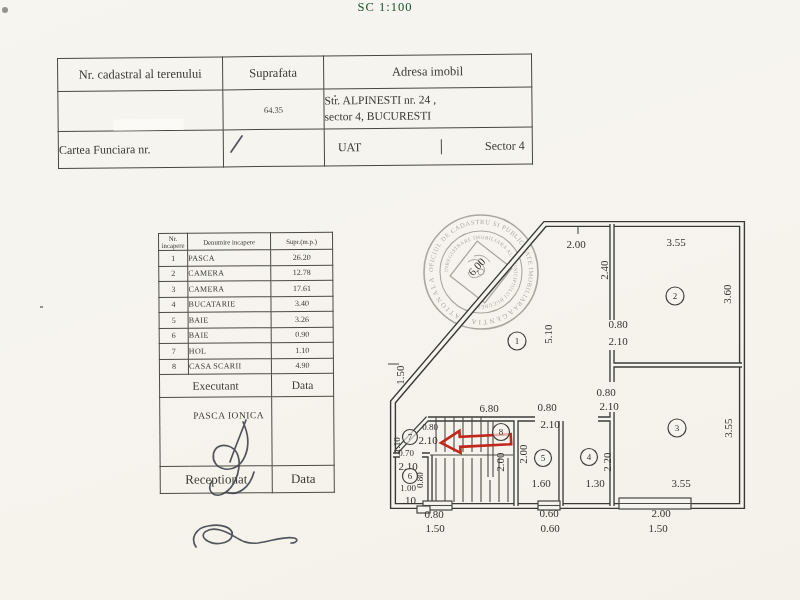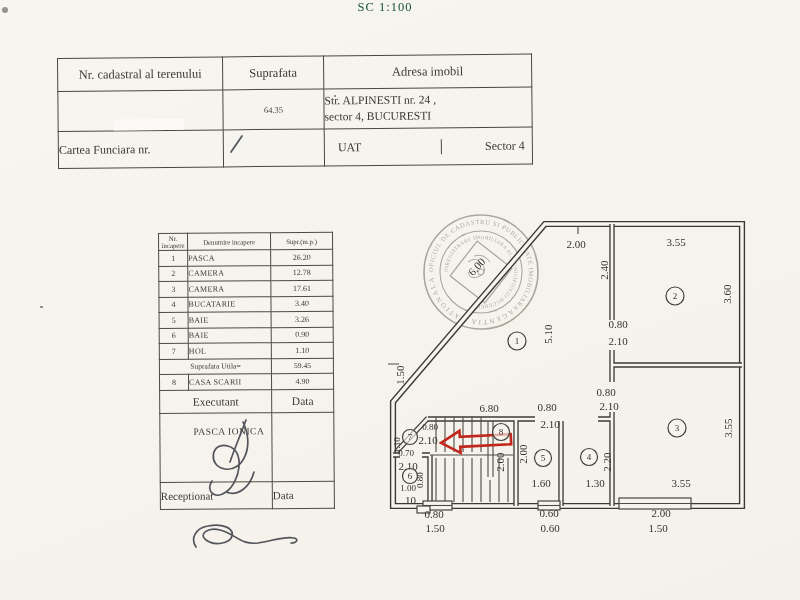--- a/index.html
+++ b/index.html
@@ -47,21 +47,21 @@
   .rt-c1{width:29px}.rt-c2{width:83px}.rt-c3{width:62px}
   .rtable th{font-size:6.8px;height:16px;}
   .rt-row td{height:14.5px;font-size:8px;}
   .rt-nr{text-align:center;}
   .rt-name{padding-left:5px;letter-spacing:.3px;}
   .rt-area{text-align:center;}
   .rt-sum td{height:14.5px;font-size:7.6px;text-align:center;}
   .rt-exec td{height:22px;font-size:11.5px;text-align:center;border-radius:10px;}
   .rt-namebox td{height:68px;vertical-align:top;}
   .exec-name{font-size:9.5px;letter-spacing:.5px;padding:13px 0 0 33px;color:#3c3b35;}
-  .rt-recep td{height:26px;font-size:11px;text-align:left;}
+  .rt-recep td{height:26px;font-size:13px;text-align:center;}
   
   .overlay{position:absolute;left:0;top:0;}
   .wo{stroke:#3a3935;stroke-width:6.2;fill:none;stroke-linejoin:miter;}
   .wi{stroke:#f6f4ee;stroke-width:3.4;fill:none;stroke-linejoin:miter;}
   .iwo{stroke:#3e3d38;stroke-width:5.4;fill:none;}
   .iwi{stroke:#f6f4ee;stroke-width:2.7;fill:none;}
   .thin{stroke:#4b4a44;stroke-width:1.1;fill:none;}
   .win{stroke:#45443e;stroke-width:1.2;fill:#f6f4ee;}
   .dim{font-family:"Liberation Serif",serif;font-size:11px;fill:#35342e;text-anchor:middle;}
   .dim-s{font-size:9px;}
@@ -152,24 +152,20 @@
   </tr>
   <tr class="rt-row">
     <td class="rt-nr">6</td>
     <td class="rt-name">BAIE</td>
     <td class="rt-area">0.90</td>
   </tr>
   <tr class="rt-row">
     <td class="rt-nr">7</td>
     <td class="rt-name">HOL</td>
     <td class="rt-area">1.10</td>
-  </tr>
-  <tr class="rt-sum">
-    <td colspan="2">Suprafata Utila=</td>
-    <td class="rt-area">59.45</td>
   </tr>
   <tr class="rt-row">
     <td class="rt-nr">8</td>
     <td class="rt-name">CASA SCARII</td>
     <td class="rt-area">4.90</td>
   </tr>
   <tr class="rt-exec">
     <td colspan="2">Executant</td>
     <td>Data</td>
   </tr>

